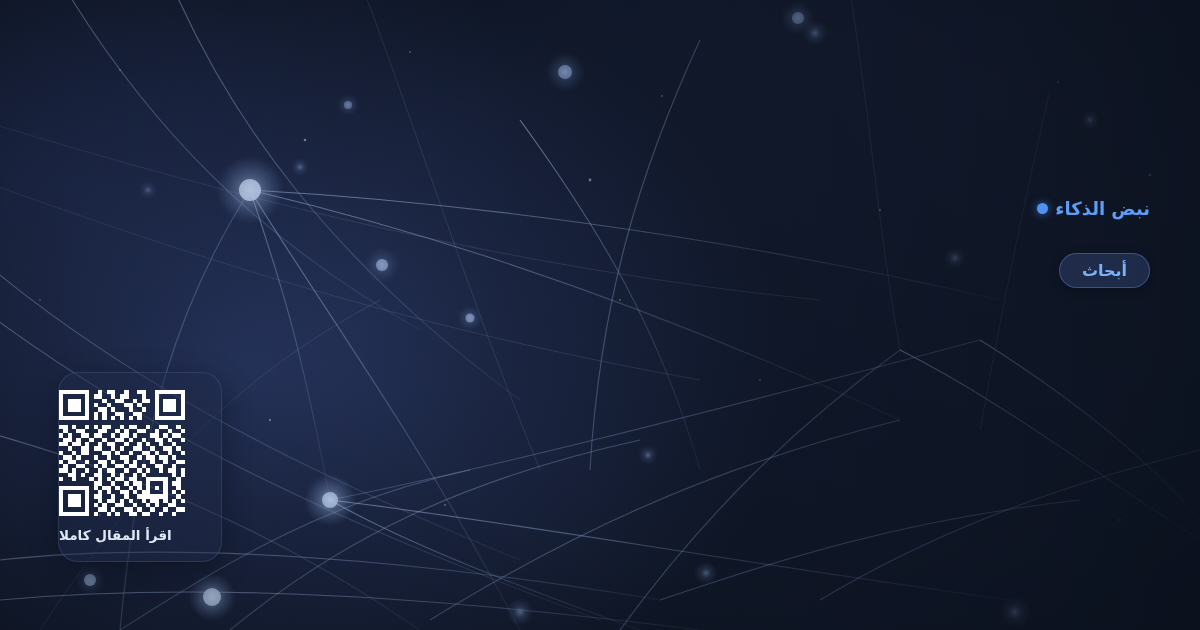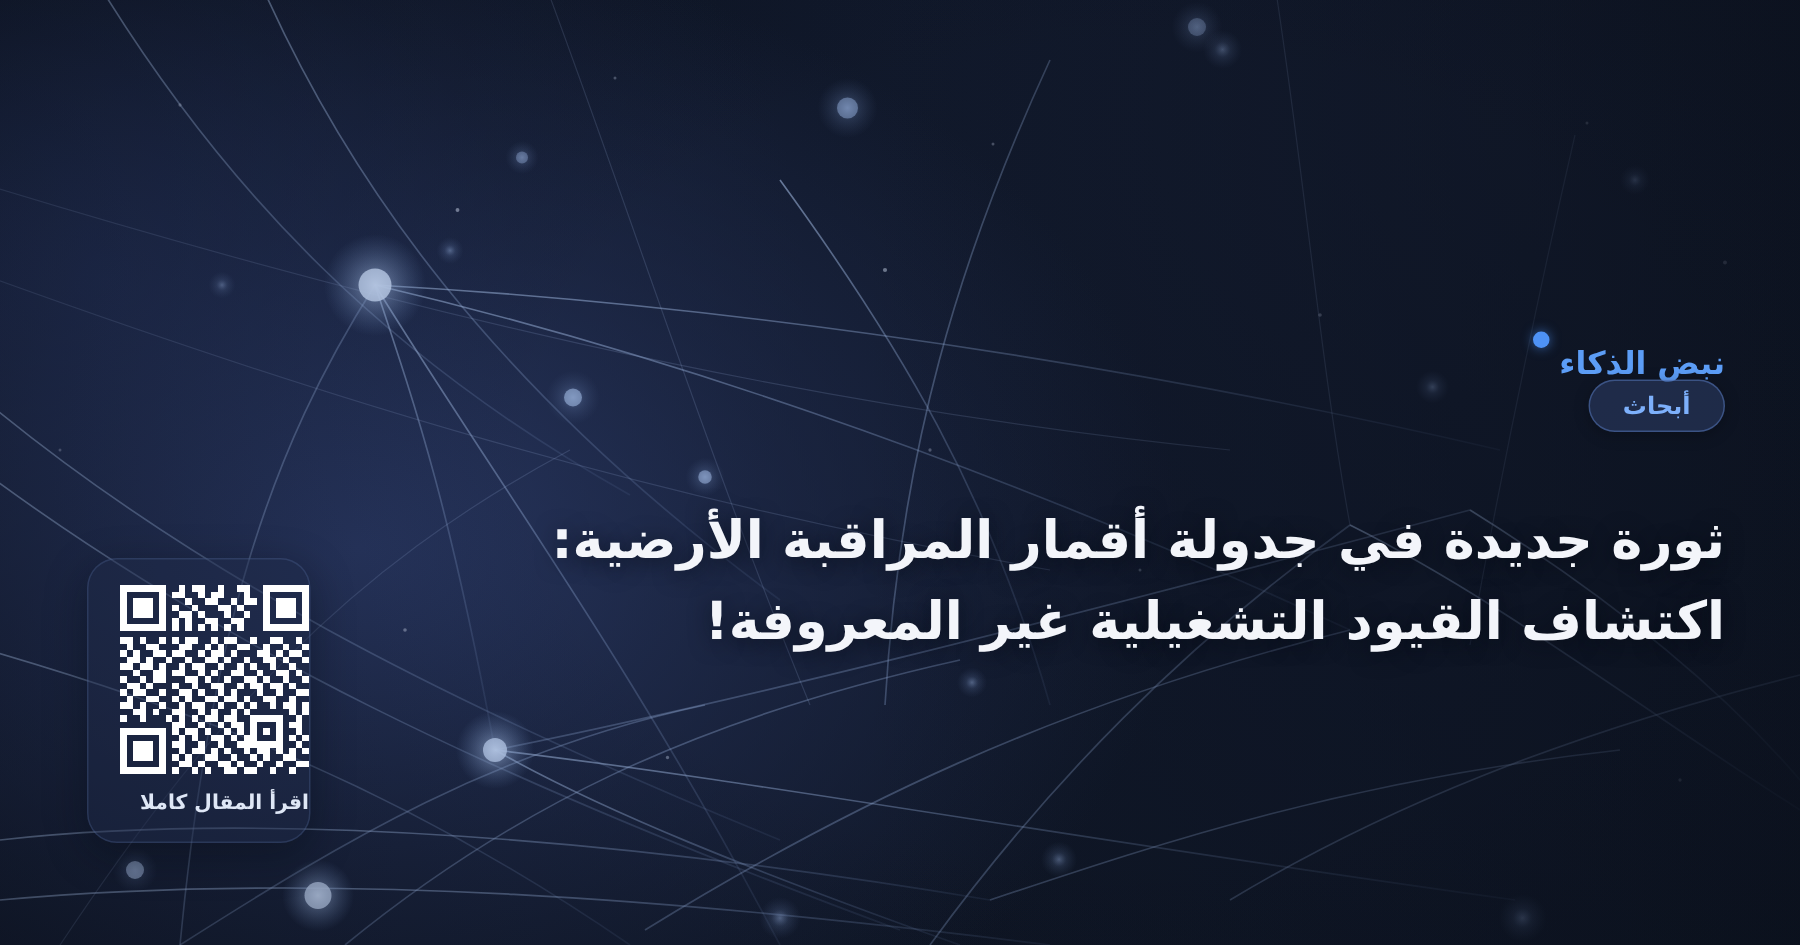--- a/index.html
+++ b/index.html
@@ -53,26 +53,25 @@
   .brand {
     position: absolute;
     top: 198px;
     right: 50px;
     display: flex;
     align-items: center;
     gap: 7px;
     direction: rtl;
   }
   .brand-name {
-    font-size: 21px;
+    font-size: 18px;
     font-weight: 700;
     color: #5c9df6;
     letter-spacing: 0.2px;
     white-space: nowrap;
-    margin-top: 32px;
   }
   .brand-dot {
     width: 11px;
     height: 11px;
     border-radius: 50%;
     background: #4e92f5;
     box-shadow: 0 0 8px rgba(78,146,245,0.65);
     flex: none;
   }
 
@@ -111,30 +110,30 @@
     line-height: 1.53;
     text-shadow: 0 2px 14px rgba(6,10,20,0.65);
   }
   .headline-line { display: block; white-space: nowrap; }
 
   
   .qr-card {
     position: absolute;
     left: 58px;
     top: 372px;
-    width: 149px;
+    width: 164px;
     height: 190px;
     box-sizing: border-box;
     border-radius: 20px;
     background: rgba(30,42,72,0.46);
     border: 1px solid rgba(110,142,200,0.20);
     box-shadow: 0 8px 28px rgba(5,9,18,0.40);
     display: flex;
     flex-direction: column;
-    align-items: flex-start;
+    align-items: flex-end;
     padding-top: 17px;
   }
   .qr-box {
     width: 126px;
     height: 126px;
     display: block;
   }
   .qr-caption {
     margin-top: 11px;
     font-size: 13.5px;
@@ -258,24 +257,20 @@
 
   <div class="brand">
     <span class="brand-name">نبض الذكاء</span>
     <span class="brand-dot"></span>
   </div>
 
   <div class="badge">
     <span>أبحاث</span>
   </div>
 
-  <h1 class="headline">
-    <span class="headline-line">ثورة جديدة في جدولة أقمار المراقبة الأرضية:</span>
-    <span class="headline-line">اكتشاف القيود التشغيلية غير المعروفة!</span>
-  </h1>
 
   <div class="qr-card">
     <svg class="qr-box" viewBox="0 0 29 29" shape-rendering="crispEdges" xmlns="http://www.w3.org/2000/svg">
       <rect width="29" height="29" fill="none"></rect>
       <g fill="#ffffff">
 
         <rect x="0" y="0" width="7" height="1"></rect>
           <rect x="0" y="6" width="7" height="1"></rect>
         <rect x="0" y="0" width="1" height="7"></rect>
           <rect x="6" y="0" width="1" height="7"></rect>

